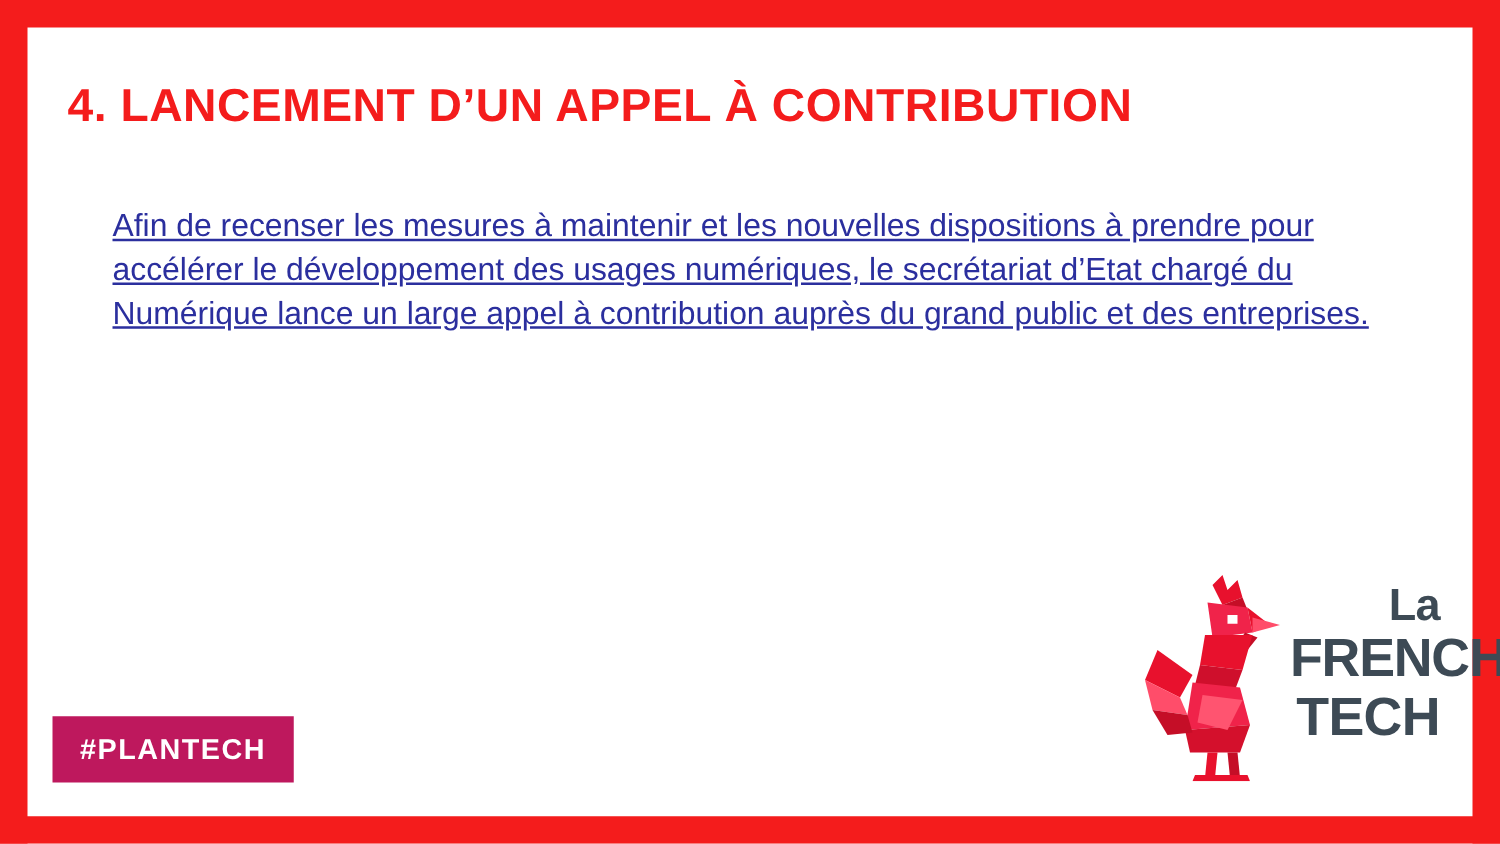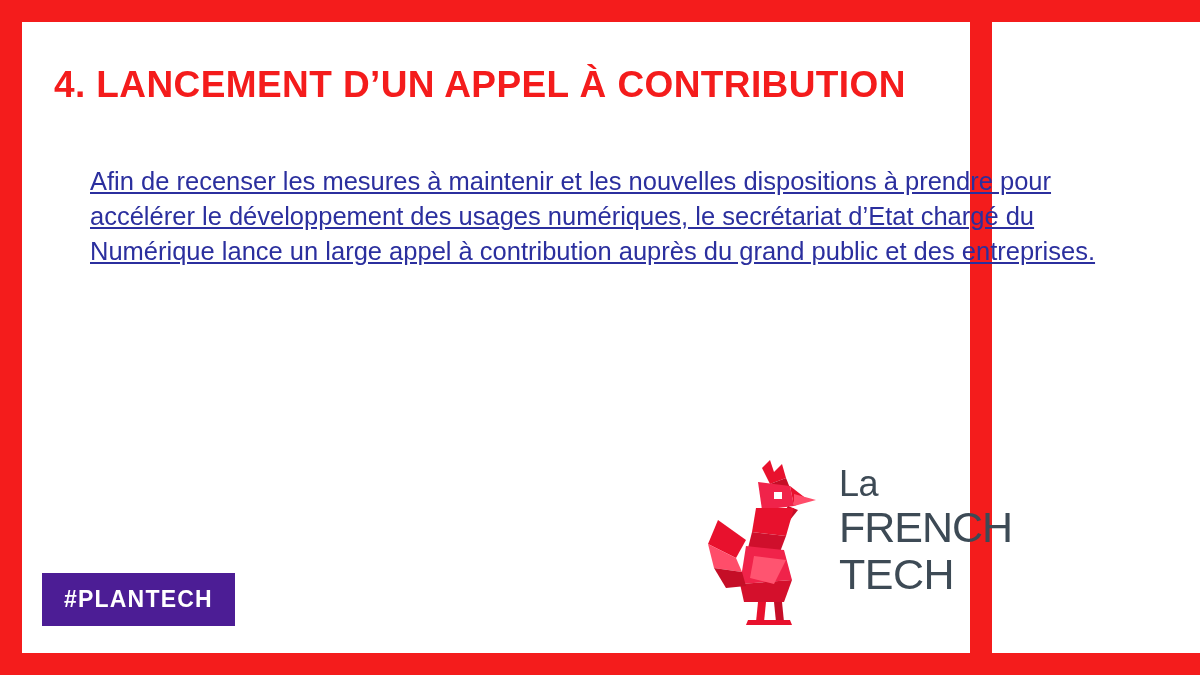--- a/index.html
+++ b/index.html
@@ -9,21 +9,21 @@
   }
   body {
     width: 1200px;
     height: 675px;
     overflow: hidden;
     font-family: "Liberation Sans", sans-serif;
   }
 
   .slide {
     position: relative;
-    width: 992px;
+    width: 1200px;
     height: 675px;
     background: #ffffff;
     box-sizing: border-box;
   }
 
   
   .frame-top, .frame-bottom, .frame-left, .frame-right {
     position: absolute;
     background: #f41c1c;
   }
@@ -65,21 +65,21 @@
     text-decoration: underline;
   }
   .body-text p:last-child {
     margin-bottom: 0;
   }
 
   .hashtag-badge {
     position: absolute;
     left: 20px;
     bottom: 27px;
-    background: #4c1d95;
+    background: #be185d;
     color: #ffffff;
     font-size: 23px;
     font-weight: bold;
     letter-spacing: 1.2px;
     padding: 13px 22px 13px 22px;
     box-sizing: border-box;
   }
 
   
   .logo {
@@ -91,27 +91,27 @@
   }
   .logo-rooster {
     position: absolute;
     left: 0;
     top: 0;
     width: 135px;
     height: 165px;
   }
   .logo-text {
     position: absolute;
-    right: 1px;
+    right: 16px;
     top: 6px;
     width: 120px;
     color: #3d4a55;
-    font-weight: normal;
+    font-weight: bold;
     line-height: 1;
-    text-align: left;
+    text-align: right;
   }
   .logo-la {
     font-size: 36px;
     letter-spacing: -0.5px;
     display: block;
     margin-bottom: 4px;
   }
   .logo-french {
     font-size: 43px;
     letter-spacing: -1px;

